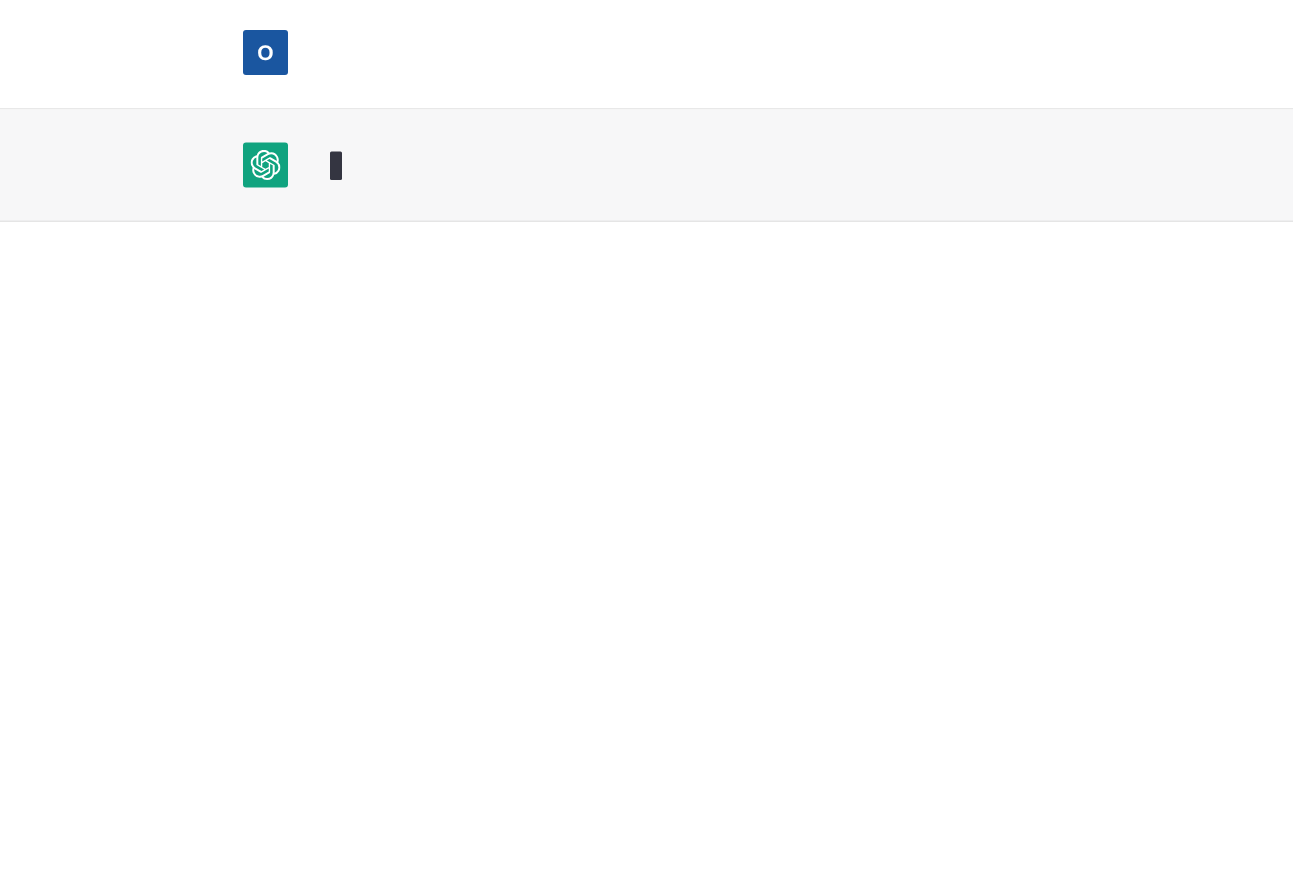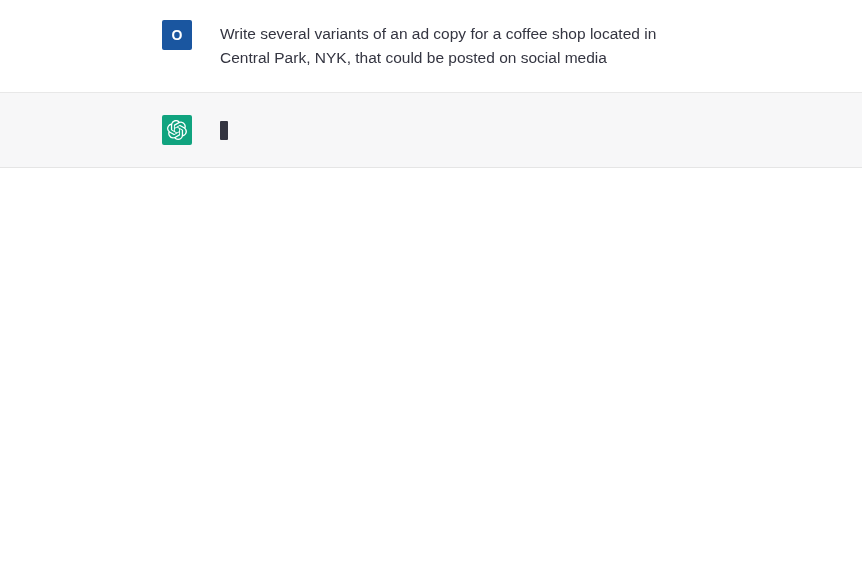--- a/index.html
+++ b/index.html
@@ -115,21 +115,20 @@
 </style>
 </head>
 <body>
 
 <div class="chat-thread">
 
   <div class="message-row user">
     <div class="avatar-col">
       <div class="avatar user-avatar">O</div>
     </div>
-    <div class="message-body">Write several variants of an ad copy for a coffee shop located in Central Park, NYK, that could be posted on social media</div>
   </div>
 
   <div class="message-row assistant">
     <div class="avatar-col">
       <div class="avatar assistant-avatar">
         <svg width="20" height="20" viewBox="0 0 24 24" aria-hidden="true">
           <path fill="#ffffff" d="M22.28 9.82a5.98 5.98 0 0 0-.52-4.91 6.05 6.05 0 0 0-6.51-2.9A6 6 0 0 0 4.98 4.18a5.98 5.98 0 0 0-4 2.9 6.05 6.05 0 0 0 .75 7.09 5.98 5.98 0 0 0 .51 4.91 6.05 6.05 0 0 0 6.52 2.9A5.98 5.98 0 0 0 13.26 24a6.05 6.05 0 0 0 5.77-4.19 5.98 5.98 0 0 0 4-2.9 6.05 6.05 0 0 0-.75-7.09Zm-9.02 12.6a4.48 4.48 0 0 1-2.88-1.04l.14-.08 4.78-2.76a.79.79 0 0 0 .39-.68v-6.74l2.02 1.17a.07.07 0 0 1 .04.06v5.58a4.5 4.5 0 0 1-4.49 4.49ZM3.6 18.3a4.47 4.47 0 0 1-.54-3.01l.14.09 4.78 2.76a.77.77 0 0 0 .78 0l5.84-3.37v2.33a.08.08 0 0 1-.03.07l-4.84 2.79a4.5 4.5 0 0 1-6.13-1.65ZM2.34 7.9a4.49 4.49 0 0 1 2.35-1.97V11.6a.77.77 0 0 0 .38.67l5.81 3.36-2.02 1.17a.07.07 0 0 1-.07 0L3.96 14a4.5 4.5 0 0 1-1.62-6.1Zm16.6 3.86L13.1 8.38l2.02-1.16a.07.07 0 0 1 .07 0l4.83 2.79a4.49 4.49 0 0 1-.68 8.1v-5.68a.79.79 0 0 0-.39-.67Zm2.01-3.02-.14-.09-4.77-2.78a.78.78 0 0 0-.79 0L9.41 9.24V6.91a.07.07 0 0 1 .03-.07l4.83-2.79a4.49 4.49 0 0 1 6.67 4.65ZM8.31 12.86l-2.02-1.17a.08.08 0 0 1-.04-.06V6.06a4.49 4.49 0 0 1 7.37-3.45l-.14.08L8.7 5.45a.79.79 0 0 0-.39.68ZM9.4 10.5l2.6-1.5 2.6 1.5V13.5l-2.6 1.5-2.6-1.5Z"></path>
         </svg>
       </div>
     </div>

